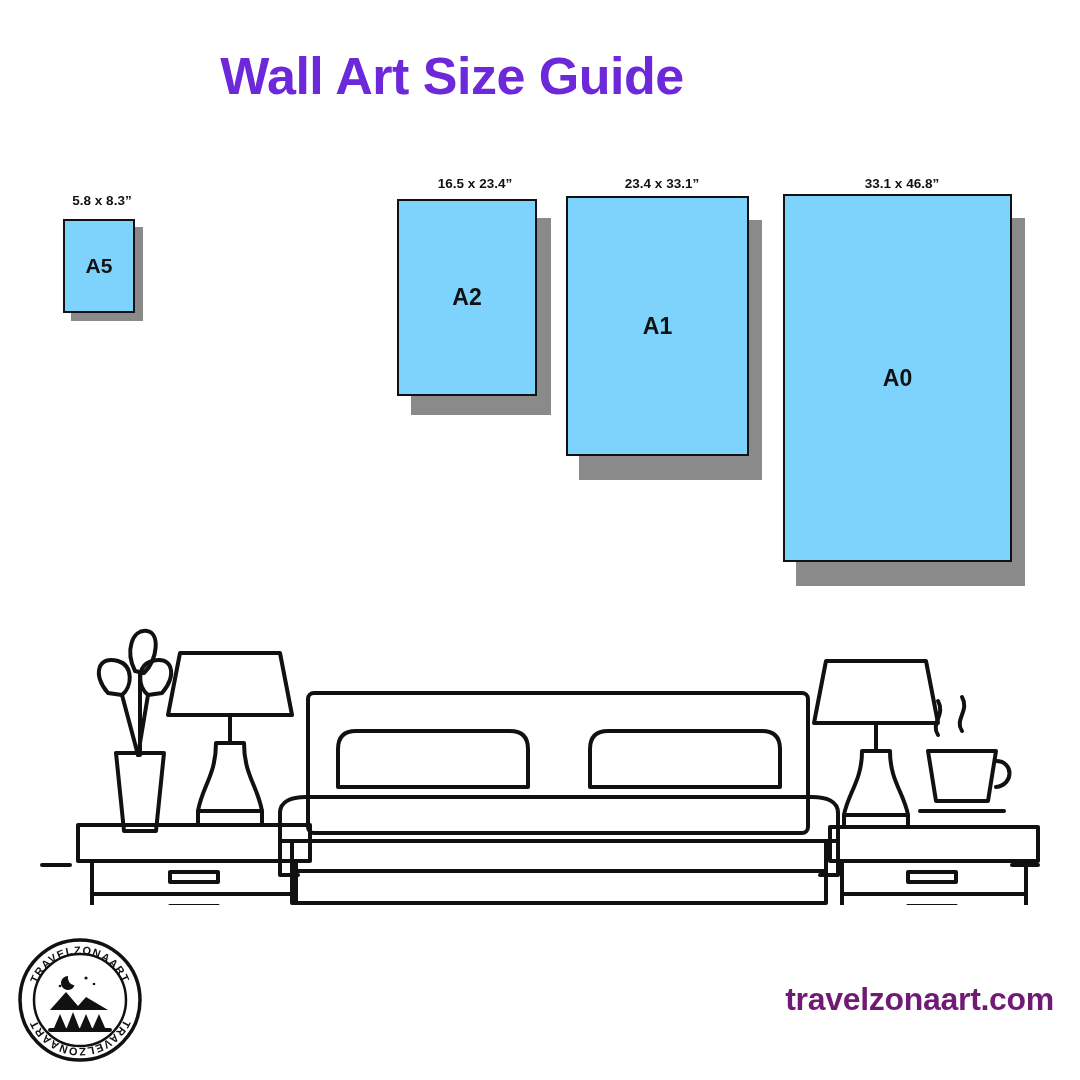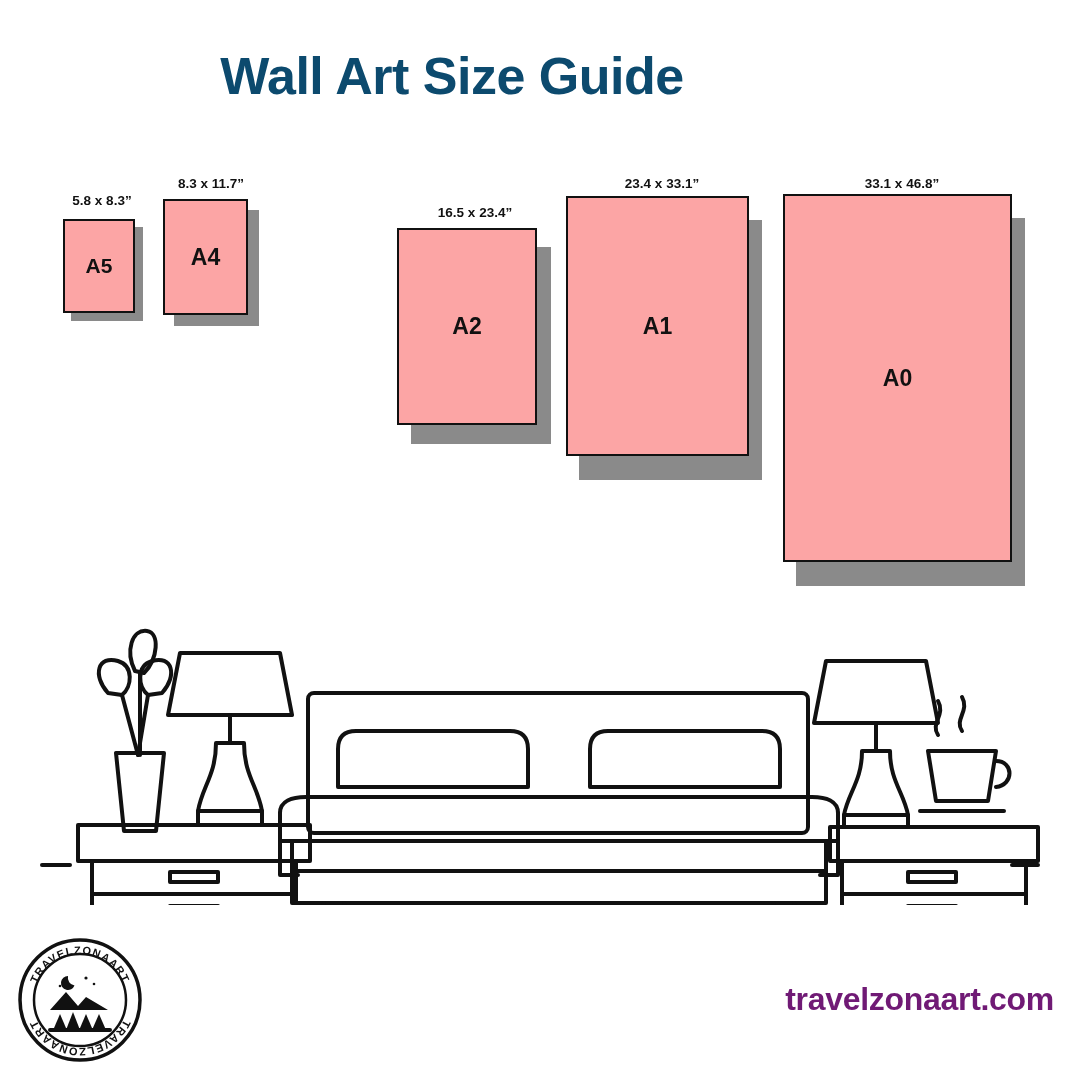--- a/index.html
+++ b/index.html
@@ -19,21 +19,21 @@
   
   #page-title {
     position: absolute;
     top: 46px;
     left: 0;
     width: 904px;
     text-align: center;
     font-size: 52px;
     font-weight: bold;
     letter-spacing: -0.5px;
-    color: #0c4a6e;
+    color: #6d28d9;
   }
 
   
   #frames {
     position: absolute;
     left: 0;
     top: 0;
     width: 1080px;
     height: 600px;
   }
@@ -49,21 +49,21 @@
     color: #111111;
     white-space: nowrap;
     left: 0;
   }
   .frame-shadow {
     position: absolute;
     background: #8a8a8a;
   }
   .frame-box {
     position: absolute;
-    background: #fca5a5;
+    background: #7dd3fc;
     border: 2.5px solid #111111;
     box-sizing: border-box;
     display: flex;
     align-items: center;
     justify-content: center;
   }
   .frame-label {
     font-size: 23px;
     font-weight: bold;
     color: #111111;
@@ -105,30 +105,23 @@
 <div id="frames">
 
   <div class="frame-group" style="left:52px; top:176px; width:100px; height:130px;margin-top:17px;">
     <div class="frame-dim" style="top:0px;">5.8 x 8.3”</div>
     <div class="frame-shadow" style="left:19px; top:34px; width:72px; height:94px;"></div>
     <div class="frame-box" style="left:11px; top:26px; width:72px; height:94px;">
       <span class="frame-label small">A5</span>
     </div>
   </div>
 
-  <div class="frame-group" style="left:150px; top:176px; width:122px; height:160px;">
-    <div class="frame-dim" style="top:0px;">8.3 x 11.7”</div>
-    <div class="frame-shadow" style="left:24px; top:34px; width:85px; height:116px;"></div>
-    <div class="frame-box" style="left:13px; top:23px; width:85px; height:116px;">
-      <span class="frame-label">A4</span>
-    </div>
-  </div>
-
-
-  <div class="frame-group" style="left:389px; top:176px; width:172px; height:260px;margin-top:29px;">
+
+
+  <div class="frame-group" style="left:389px; top:176px; width:172px; height:260px;">
     <div class="frame-dim" style="top:0px;">16.5 x 23.4”</div>
     <div class="frame-shadow" style="left:22px; top:42px; width:140px; height:197px;"></div>
     <div class="frame-box" style="left:8px; top:23px; width:140px; height:197px;">
       <span class="frame-label">A2</span>
     </div>
   </div>
 
   <div class="frame-group" style="left:554px; top:176px; width:216px; height:330px;">
     <div class="frame-dim" style="top:0px;">23.4 x 33.1”</div>
     <div class="frame-shadow" style="left:25px; top:44px; width:183px; height:260px;"></div>

